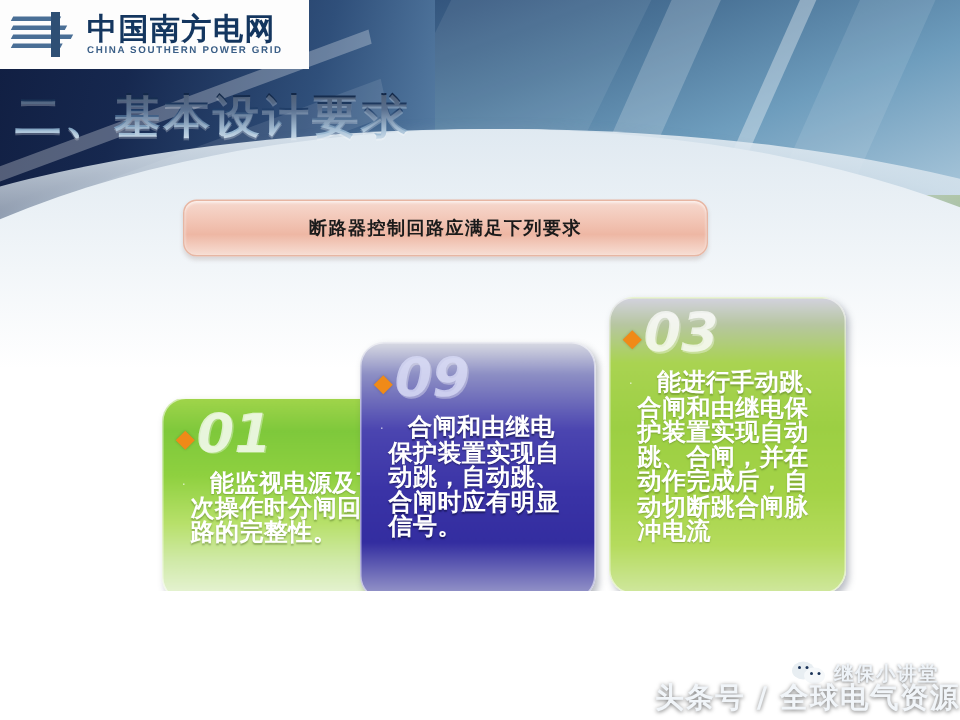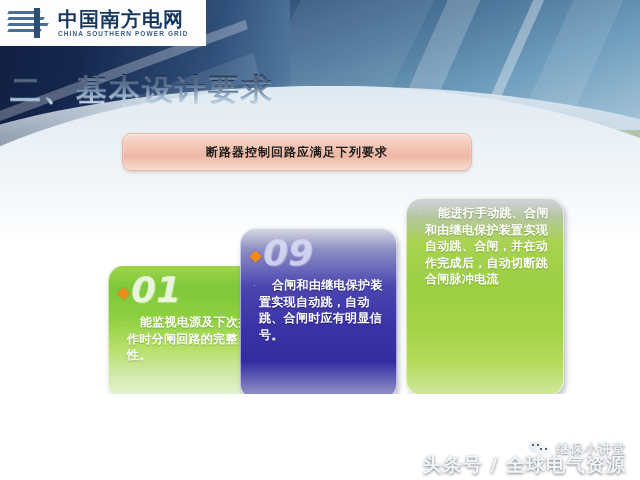--- a/index.html
+++ b/index.html
@@ -87,21 +87,20 @@
   
   .slide-title{
     position:absolute;left:10px;top:57px;
     font-size:31px;font-weight:bold;letter-spacing:2px;
     font-family:Liberation Serif, serif;
     color:#e8eef5;
     background:linear-gradient(180deg,#0b1b35 0%,#22406a 38%,#8fb0cc 72%,#e8f0f6 100%);
     -webkit-background-clip:text;background-clip:text;
     -webkit-text-fill-color:transparent;
     text-shadow:0 1px 0 rgba(255,255,255,.25);
-    margin-top:12px;
   }
 
   
   .banner{
     position:absolute;left:122px;top:133px;width:348px;height:36px;
     border-radius:9px;
     background:linear-gradient(180deg,#f6d9cf 0%,#f3c9ba 30%,#eeb7a4 62%,#f7ded4 100%);
     border:1px solid #e7b6a3;
     box-shadow:0 2px 3px rgba(120,90,80,.20), inset 0 1px 2px rgba(255,255,255,.75);
     display:flex;align-items:center;justify-content:center;
@@ -126,21 +125,21 @@
   }
   .num{
     font-size:36px;font-weight:bold;line-height:1;font-style:italic;
     font-family:"DejaVu Sans","Liberation Sans",sans-serif;
     color:rgba(255,255,255,.72);
     text-shadow:1px 1px 0 rgba(255,255,255,.35);
   }
   .card-body{display:flex;gap:3px;padding-left:2px;}
   .bullet{color:rgba(255,255,255,.65);font-size:9px;line-height:16px;flex:0 0 auto;}
   .card-text{
-    font-size:12px;line-height:16.5px;color:#ffffff;font-weight:bold;
+    font-size:16px;line-height:16.5px;color:#ffffff;font-weight:bold;
     letter-spacing:.3px;text-indent:13px;
     font-family:"DejaVu Serif","Liberation Serif",serif;
     text-shadow:0 1px 1px rgba(60,80,40,.35);
   }
 
   #card1{left:72px;top:265px;width:158px;height:136px;
     background:linear-gradient(180deg,#9fd44a 0%,#7ec83b 16%,#8ed03f 38%,#b7e06a 62%,#cfe9a6 80%,#e9f4da 100%);margin-left:36px;}
   #card1 .card-text{text-shadow:0 1px 1px rgba(70,100,30,.40);}
 
   #card2{left:240px;top:228px;width:157px;height:172px;
@@ -165,21 +164,21 @@
   .wechat-icon .d1{left:4px;top:3px;}
   .wechat-icon .d2{left:9px;top:3px;}
   .wechat-icon .d3{left:12px;top:7px;}
   .wechat-icon .d4{left:17px;top:7px;}
   .wx-label{
     font-size:13px;font-weight:bold;color:#eef3f8;letter-spacing:1px;
     font-family:"DejaVu Serif","Liberation Serif",serif;
     text-shadow:0 1px 2px rgba(0,0,0,.5);
   }
   .footer-main{
-    position:absolute;right:14px;bottom:2px;
+    position:absolute;right:0;bottom:2px;
     font-size:19px;font-weight:bold;color:#f1f5f9;letter-spacing:1px;white-space:nowrap;
     font-family:"DejaVu Serif","Liberation Serif",serif;
     text-shadow:0 1px 3px rgba(0,0,0,.55);
   }
   .footer-top{position:absolute;right:14px;bottom:22px;}
 </style>
 </head>
 <body>
 
 <div id="slide">
@@ -242,20 +241,24 @@
       </div>
       <div class="card-body">
         <span class="bullet">·</span>
         <span class="card-text">合闸和由继电保护装置实现自动跳，自动跳、合闸时应有明显信号。</span>
       </div>
     </div>
   </div>
 
   <div class="card" id="card3">
     <div class="card-inner">
+      <div class="card-head">
+        <span class="diamond"></span>
+        <span class="num">03</span>
+      </div>
       <div class="card-body">
         <span class="bullet">·</span>
         <span class="card-text">能进行手动跳、合闸和由继电保护装置实现自动跳、合闸，并在动作完成后，自动切断跳合闸脉冲电流</span>
       </div>
     </div>
   </div>
 
   <div class="bg-bottom">
     <span class="bstreak bs9"></span>
     <span class="bstreak bs1"></span>

